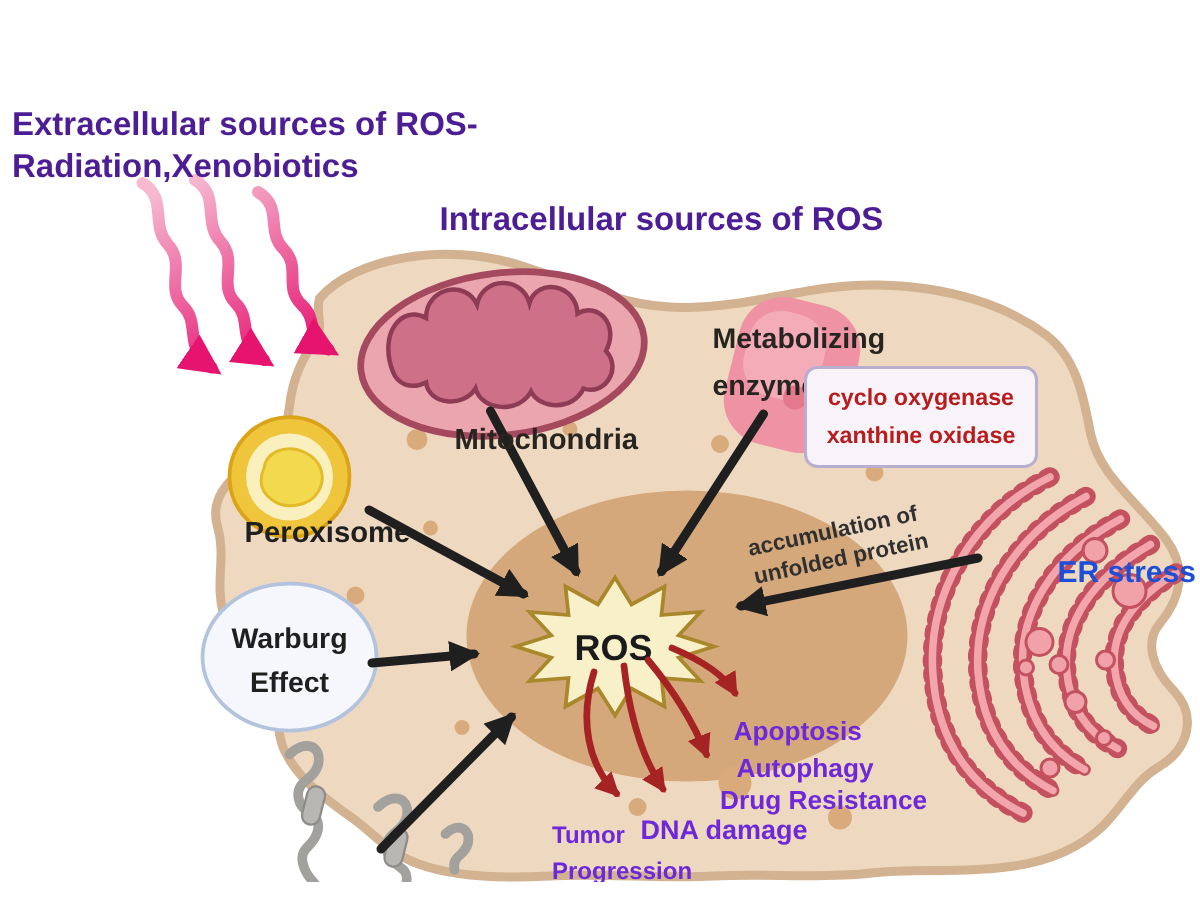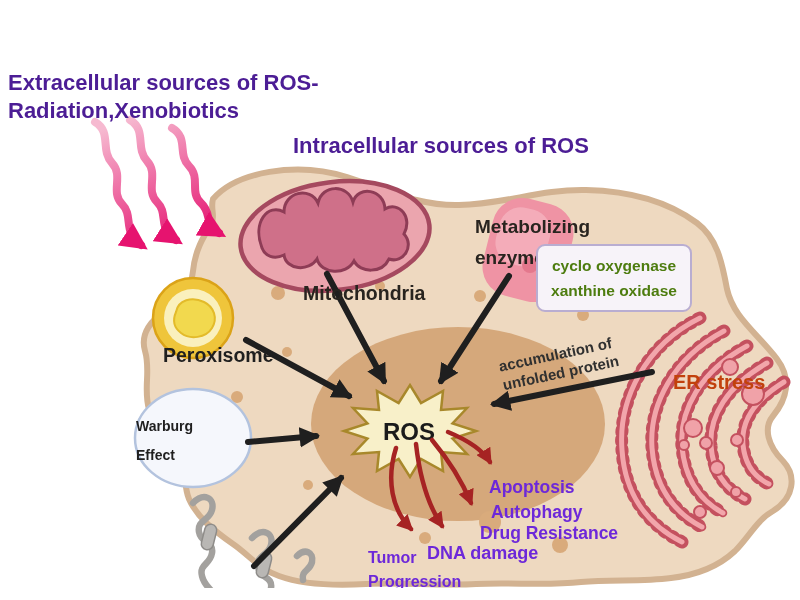--- a/index.html
+++ b/index.html
@@ -6,25 +6,25 @@
   #stage{position:relative;width:800px;height:600px;background:#ffffff;overflow:hidden;
          font-family:"Liberation Sans",sans-serif;}
   #stage svg{position:absolute;left:0;top:0;}
   .lbl{position:absolute;font-weight:bold;color:#28241f;white-space:nowrap;line-height:1.15;}
   .heading{color:#4c1d95;font-size:22px;line-height:28px;}
   .organelle{font-size:19.5px;}
   .blue{color:#6d28d9;font-size:17.5px;}
   .enzyme-box{position:absolute;left:536px;top:244px;width:152px;height:64px;
       background:#f7f3f9;border:2px solid #b9add1;border-radius:9px;
       display:flex;flex-direction:column;justify-content:center;align-items:center;
-      font-weight:bold;font-size:15.5px;color:#4d7c0f;line-height:25px;}
+      font-weight:bold;font-size:15.5px;color:#b91c1c;line-height:25px;}
   .rotated-note{position:absolute;left:497px;top:357px;transform:rotate(-12deg);
       transform-origin:0 0;font-weight:bold;font-size:15px;line-height:19px;color:#303030;}
-  .warburg-text{position:absolute;left:136px;top:412px;width:114px;
-      font-weight:bold;font-size:14px;line-height:29px;color:#1f1f1f;}
+  .warburg-text{position:absolute;left:136px;top:412px;width:114px;text-align:center;
+      font-weight:bold;font-size:19px;line-height:29px;color:#1f1f1f;}
   .bottom-bar{position:absolute;left:0;top:588px;width:800px;height:12px;background:#ffffff;}
 </style>
 </head>
 <body>
 
 <div id="stage">
 
 <svg width="800" height="600" viewBox="0 0 800 600">
   <defs>
     <marker id="mBlack" viewBox="0 0 10 10" refX="8" refY="5" markerWidth="3.4" markerHeight="3.4" orient="auto-start-reverse">
@@ -181,21 +181,21 @@
   <span>cyclo oxygenase</span>
   <span>xanthine oxidase</span>
 </div>
 <div class="lbl organelle" style="left:163px;top:344px;color:#1f1f1f;">
   <span>Peroxisome</span>
 </div>
 <div class="warburg-text">
   <span>Warburg</span><br>
   <span>Effect</span>
 </div>
-<div class="lbl" style="left:673px;top:371px;font-size:20px;color:#c2410c;">
+<div class="lbl" style="left:705px;top:371px;font-size:20px;color:#1d4ed8;">
   <span>ER stress</span>
 </div>
 
 <div class="rotated-note">
   <span>accumulation of</span><br>
   <span>unfolded protein</span>
 </div>
 
 <div class="lbl blue" style="left:489px;top:477px;">
   <span>Apoptosis</span>

